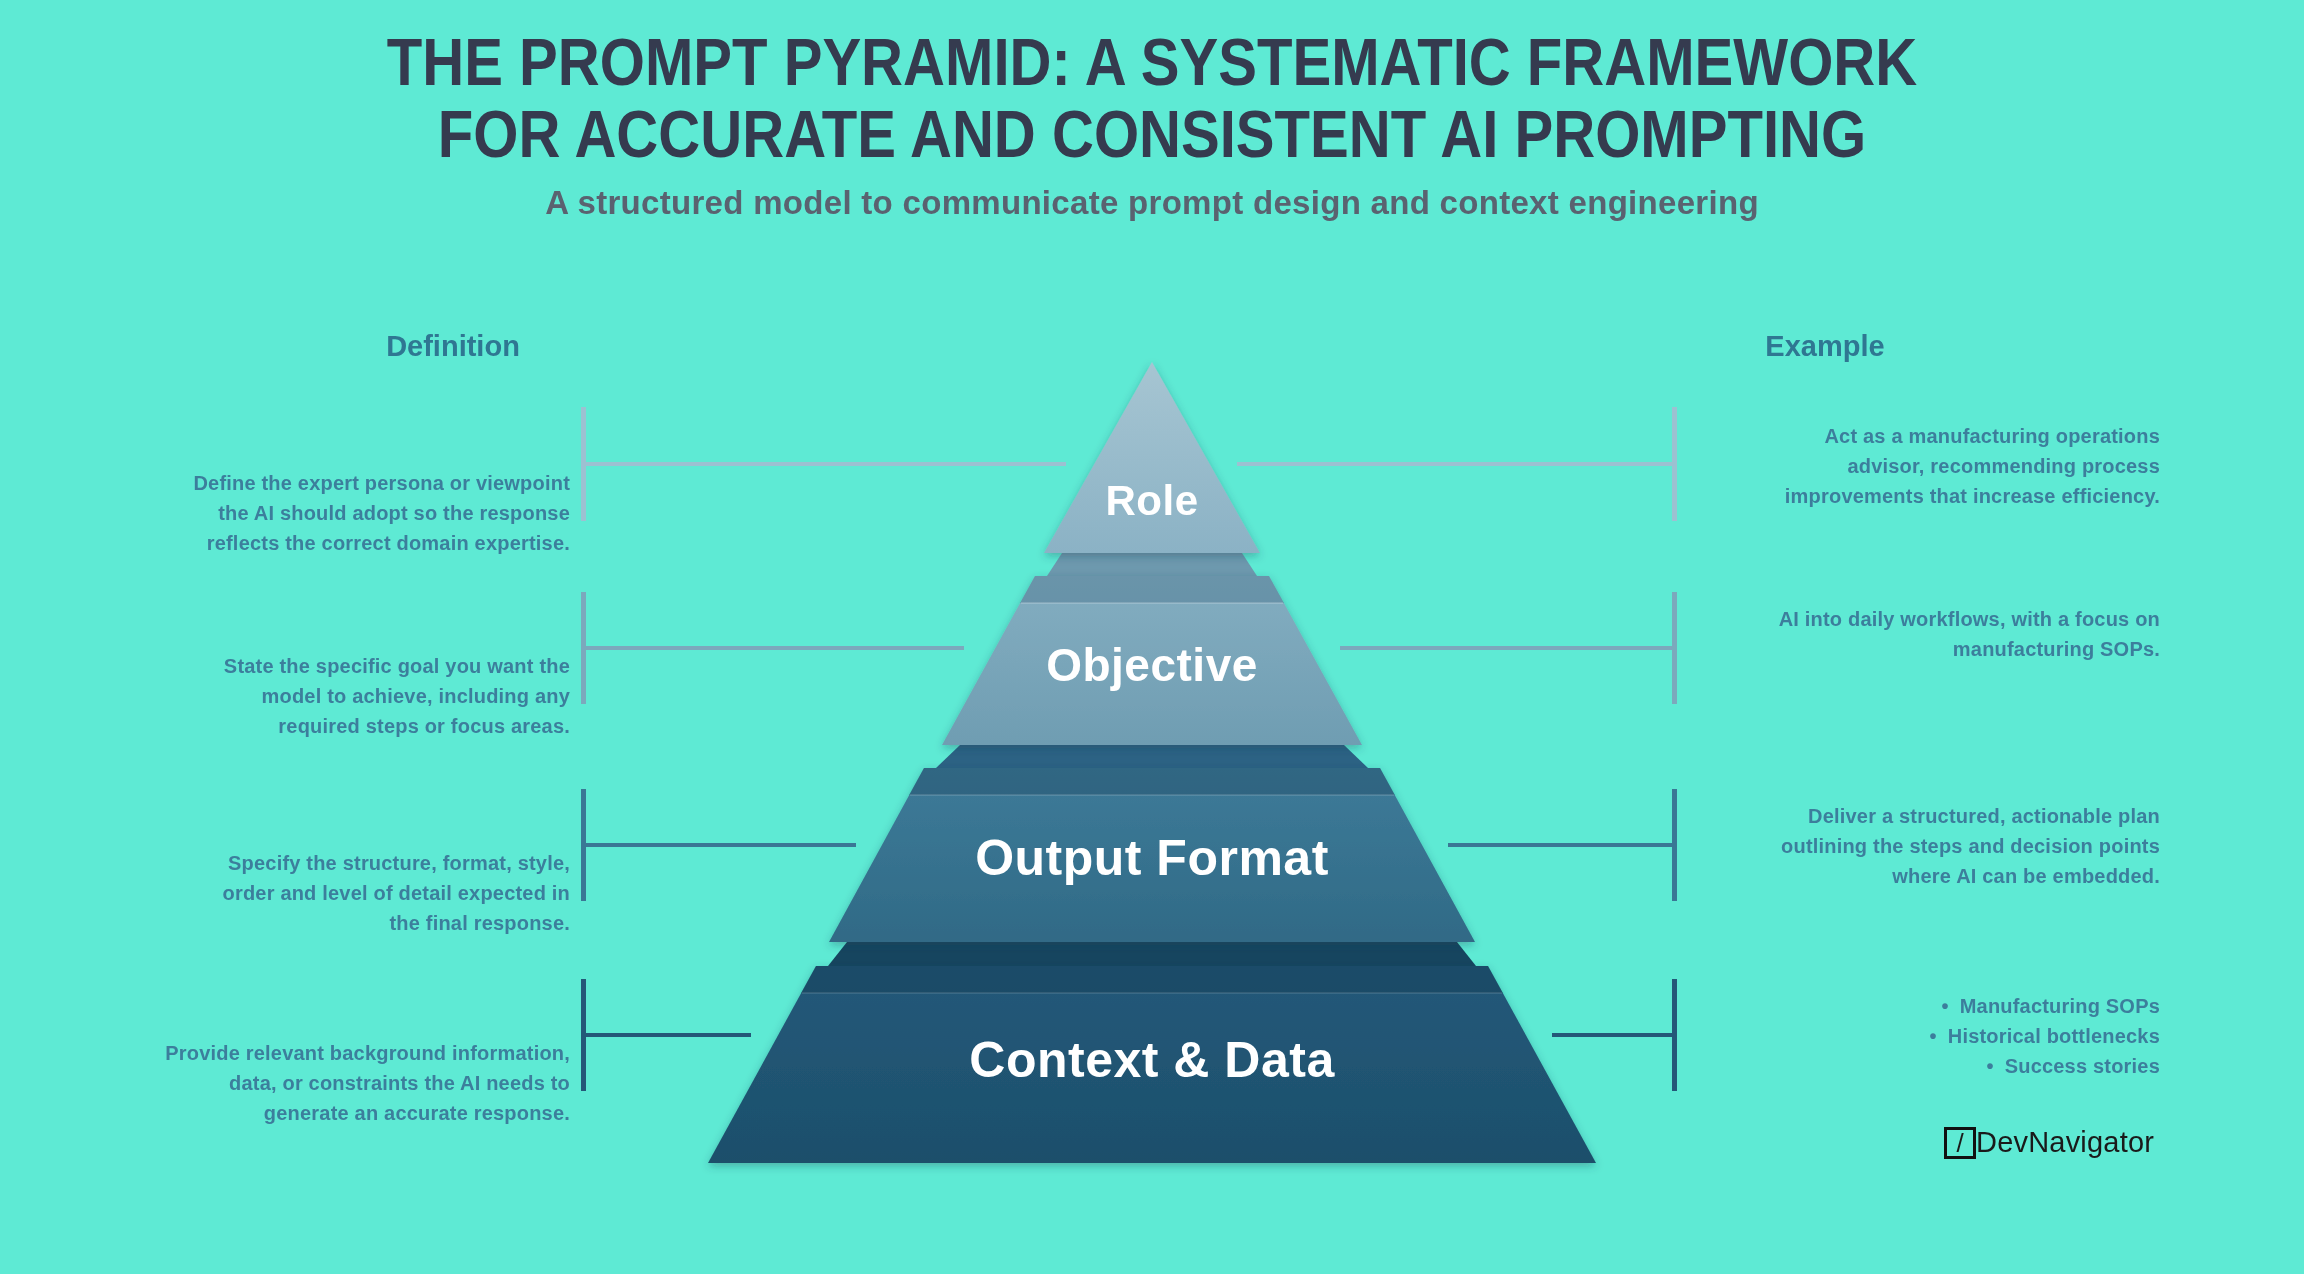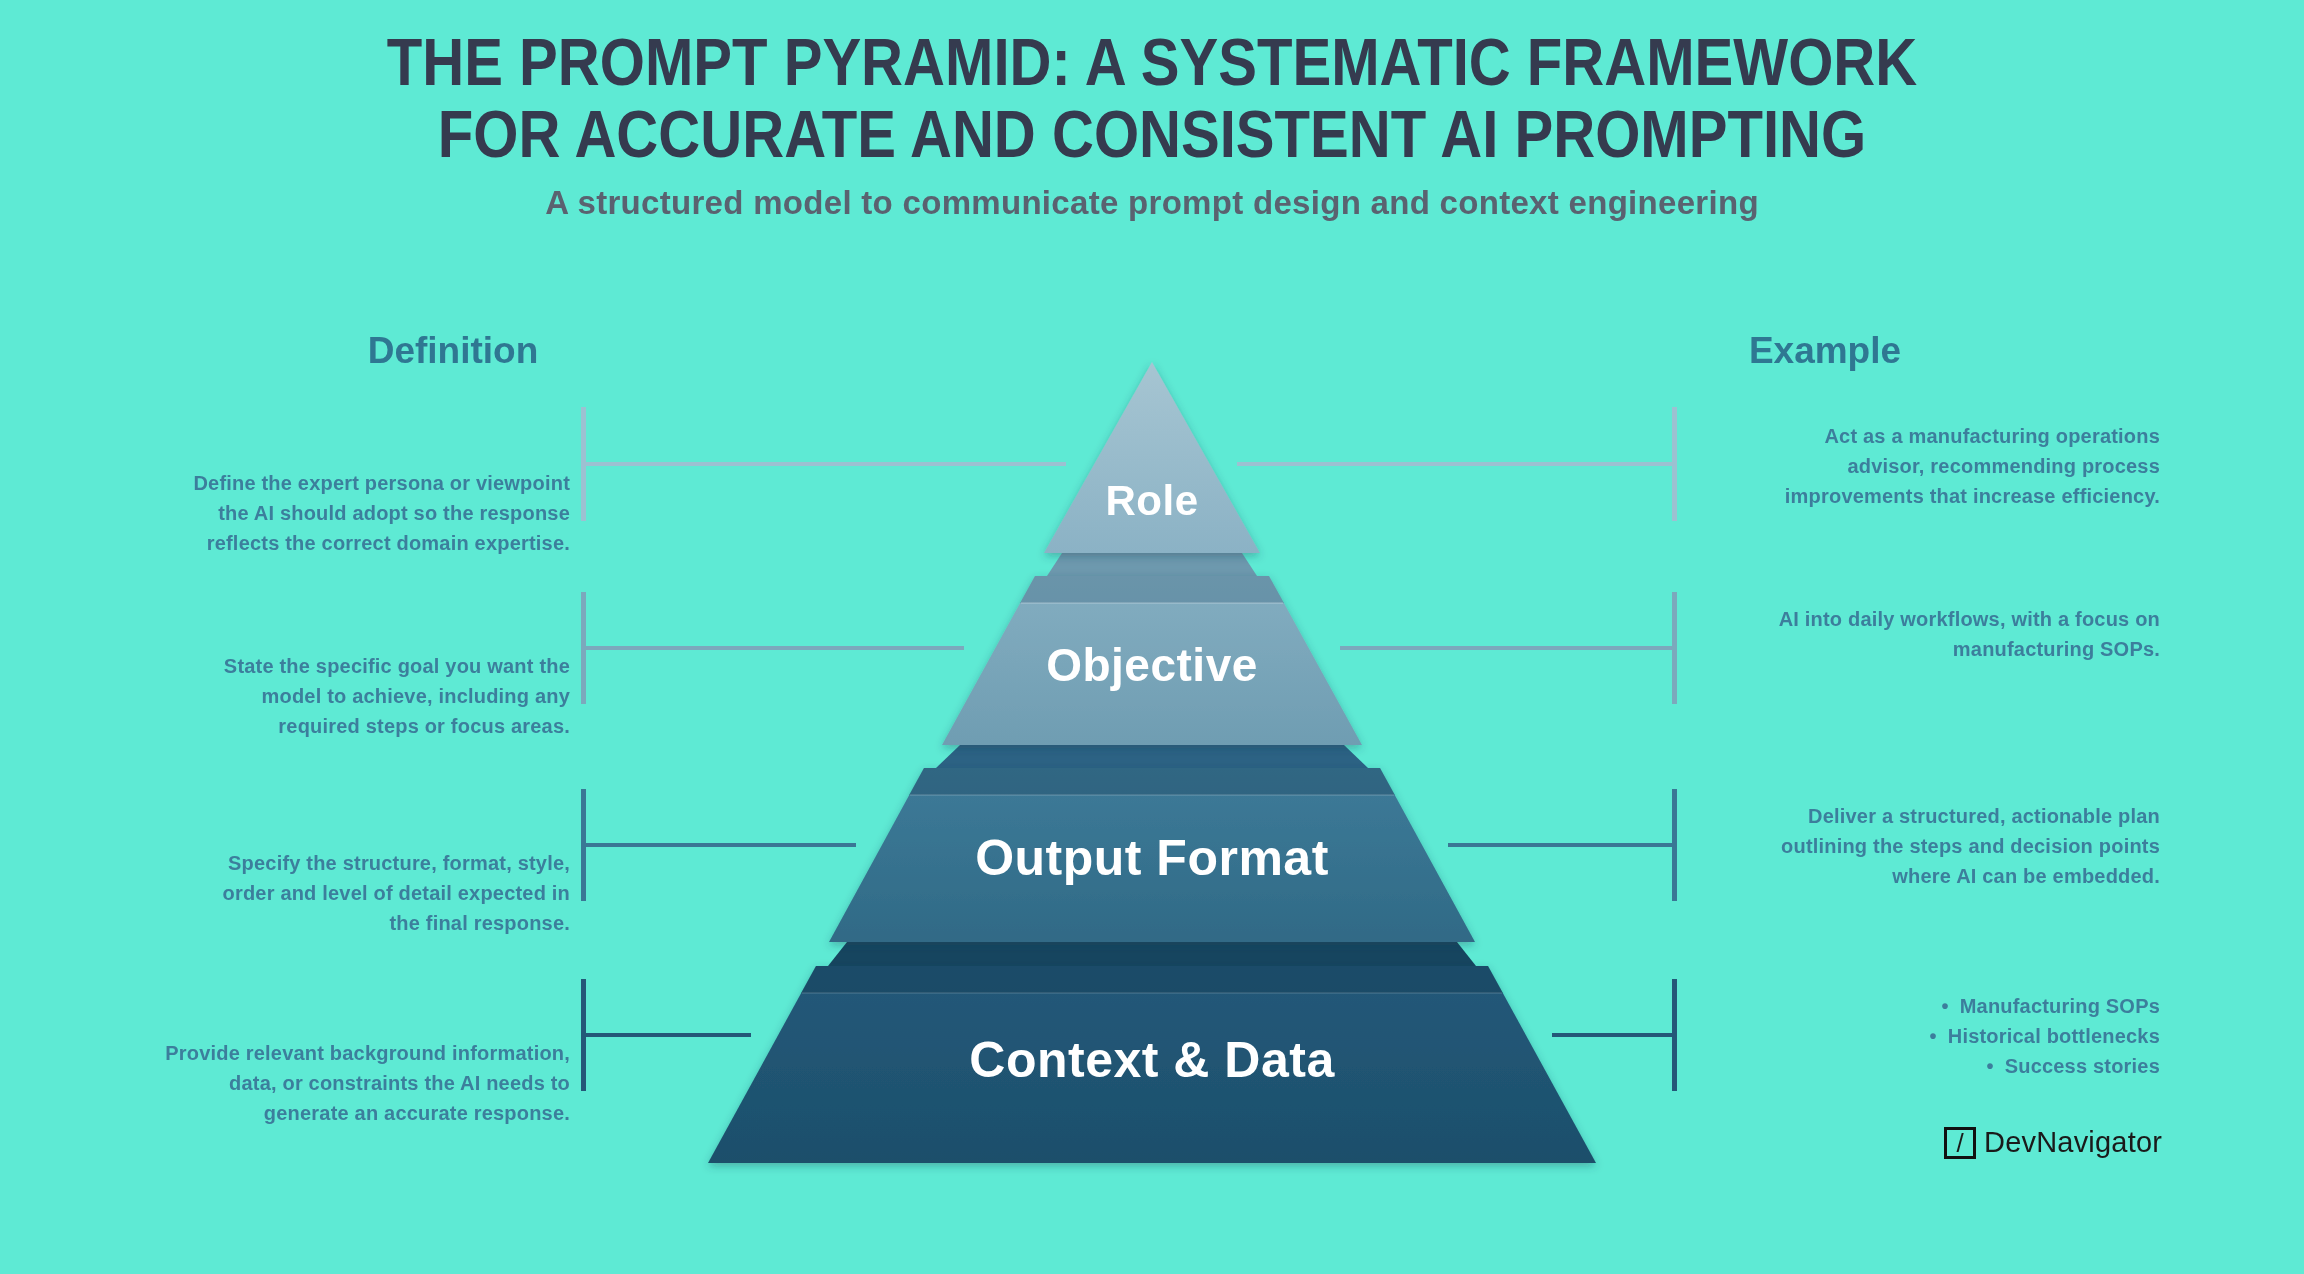--- a/index.html
+++ b/index.html
@@ -11,21 +11,21 @@
   #title{
     position:absolute;top:26px;left:0;width:100%;text-align:center;
     font-weight:bold;color:#353b4f;font-size:66px;line-height:72px;
     transform:scaleX(0.88);transform-origin:center top;letter-spacing:0px;
   }
   #subtitle{
     position:absolute;top:184px;left:0;width:100%;text-align:center;
     font-size:33px;color:#5a6270;font-weight:700;letter-spacing:0.3px;
   }
   
-  .col-header{position:absolute;top:330px;font-size:37px;font-weight:bold;color:#2f7792;}
+  .col-header{position:absolute;top:330px;font-size:29px;font-weight:bold;color:#2f7792;}
   #def-header{left:318px;width:270px;text-align:center;}
   #ex-header{left:1700px;width:250px;text-align:center;}
   
   .def-block,.ex-block{
     position:absolute;font-weight:bold;font-size:20px;line-height:30px;color:#3c7e9c;
     letter-spacing:0.2px;
   }
   .def-block{left:100px;width:470px;text-align:right;margin-top:47px;}
   .ex-block{left:1690px;width:470px;text-align:right;}
   .tline{display:block;white-space:nowrap;}
@@ -68,21 +68,21 @@
   }
   
   #brand{
     position:absolute;left:1944px;top:1126px;display:flex;align-items:center;
     color:#1a1a1a;
   }
   #brand-logo-box{
     width:26px;height:26px;border:3px solid #111111;display:flex;align-items:center;
     justify-content:center;font-size:26px;font-weight:400;line-height:1;
   }
-  #brand-name{font-size:29px;font-weight:400;margin-left:8px;letter-spacing:0.2px;}
+  #brand-name{font-size:29px;font-weight:400;margin-left:0;letter-spacing:0.2px;}
 </style>
 </head>
 <body>
 
 <div id="canvas">
 
   <div id="title">
     <div>THE PROMPT PYRAMID: A SYSTEMATIC FRAMEWORK</div>
     <div>FOR ACCURATE AND CONSISTENT AI PROMPTING</div>
   </div>

